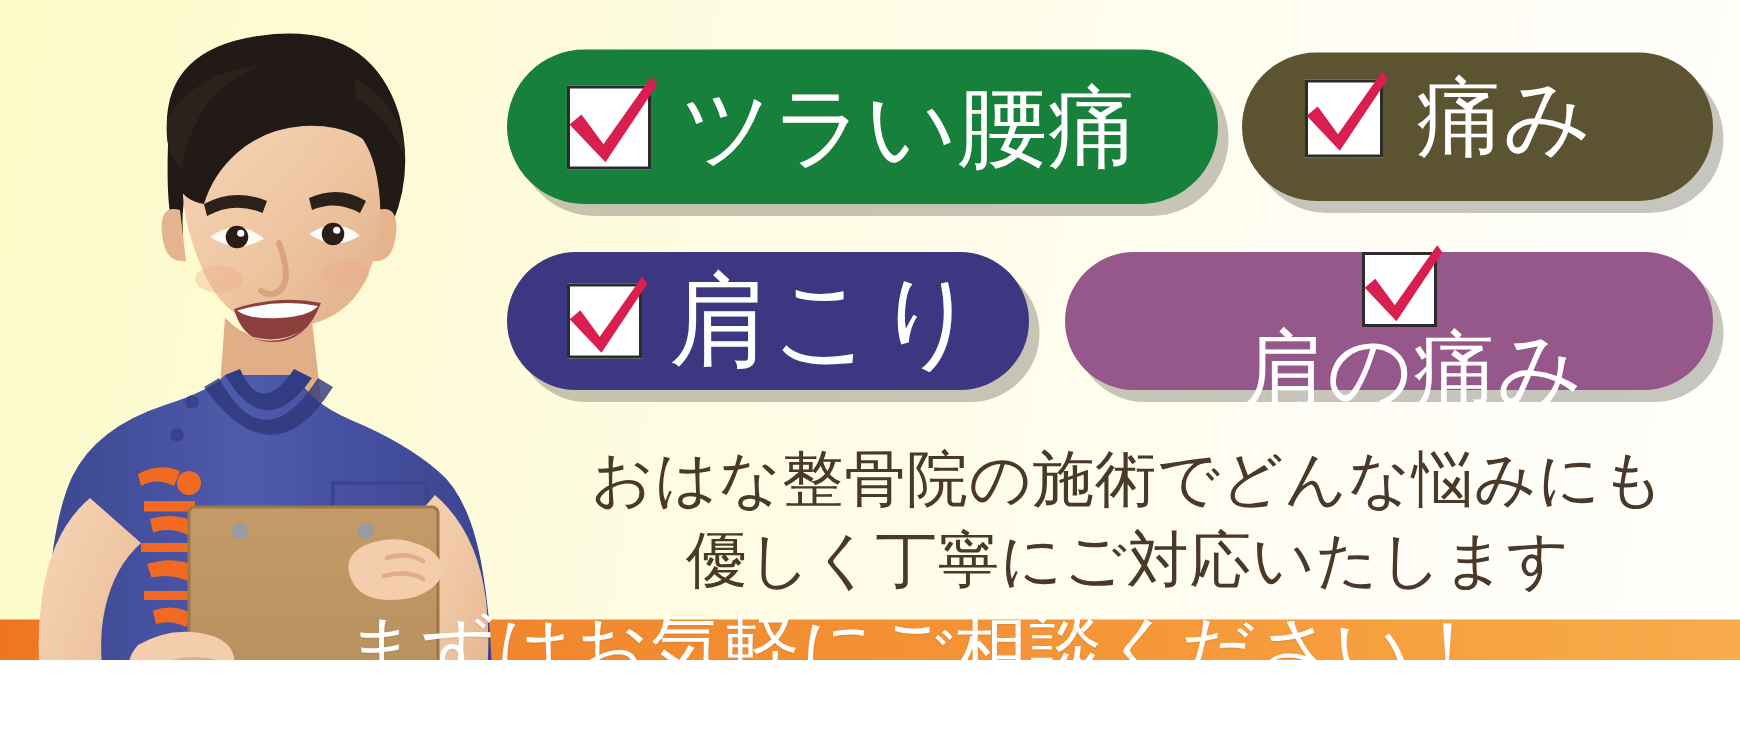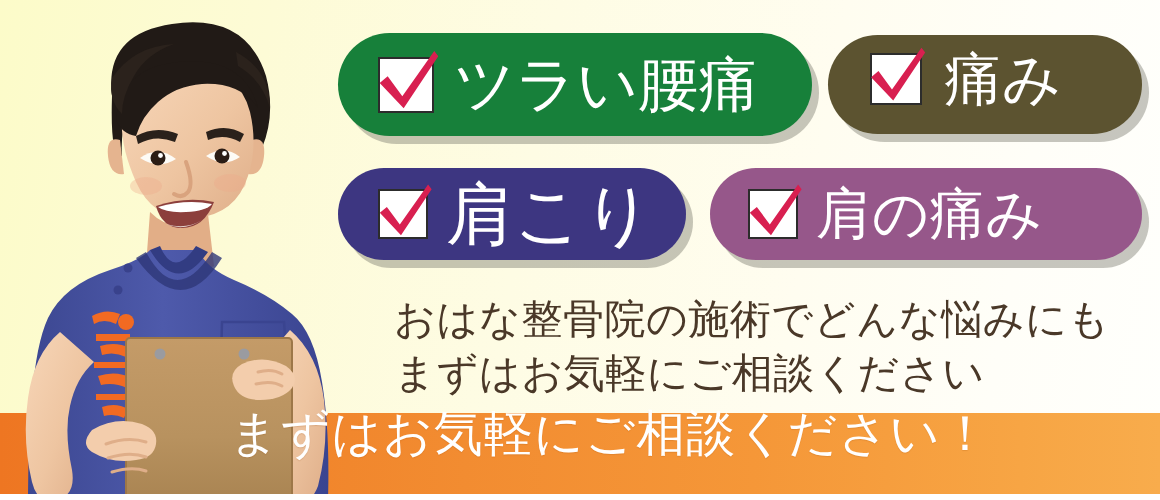--- a/index.html
+++ b/index.html
@@ -4,21 +4,21 @@
 <title>おはな整骨院 バナー</title>
 <style>
   html, body {
     margin: 0;
     padding: 0;
     background: #ffffff;
   }
   .banner {
     position: relative;
     width: 1160px;
-    height: 494px;
+    height: 440px;
     overflow: hidden;
     font-family: "Liberation Sans", "DejaVu Sans", sans-serif;
     background: linear-gradient(100deg, #fcfbc9 0%, #fdfbd6 22%, #fefce4 45%, #fffdf0 68%, #fffef8 85%, #fffffc 100%);
     -webkit-font-smoothing: antialiased;
   }
 
   
   .cta-band {
     position: absolute;
     left: 0;
@@ -89,37 +89,37 @@
 
   #pill-1 { left: 828px; top: 35px; width: 314px; height: 99px; padding: 0 26px 12px 42px; }
   #pill-1 .checkbox { width: 52px; height: 52px; }
   #pill-1 .pill-label { font-size: 58px; margin-left: 22px; }
 
   
   #pill-2 { left: 338px; top: 168px; width: 348px; height: 92px; padding: 0 24px 0 40px; }
   #pill-2 .checkbox { width: 50px; height: 50px; }
   #pill-2 .pill-label { font-size: 68px; margin-left: 18px; }
 
-  #pill-3 { left: 710px; top: 168px; width: 432px; height: 92px; padding: 0 24px 0 38px; }
+  #pill-3 { left: 710px; top: 168px; width: 432px; height: 92px; padding: 0 24px 0 38px; flex-direction: column; }
   #pill-3 .checkbox { width: 50px; height: 50px; }
   #pill-3 .pill-label { font-size: 56px; margin-left: 18px; }
 
   
   .body-copy {
     position: absolute;
     left: 394px;
     top: 292px;
     z-index: 4;
     color: #4a3828;
     font-size: 41px;
     line-height: 1.32;
     letter-spacing: 0.5px;
     white-space: nowrap;
   }
-  .body-copy .line { display: block; }
+  .body-copy .line { display: block; text-align: center; }
 
   
   .photo {
     position: absolute;
     left: 0;
     top: 0;
     width: 380px;
     height: 500px;
     z-index: 5;
     pointer-events: none;
@@ -264,19 +264,19 @@
     <span class="checkbox">
       <svg viewBox="0 0 100 100" aria-hidden="true">
         <path d="M10 54 L22 44 L44 74 L92 6 L98 14 L46 92 Z" fill="#d81f50"></path>
       </svg>
     </span>
     <span class="pill-label">肩の痛み</span>
   </div>
 
   <div class="body-copy">
     <span class="line">おはな整骨院の施術でどんな悩みにも</span>
-    <span class="line">まずはお気軽にご相談ください</span>
+    <span class="line">優しく丁寧にご対応いたします</span>
   </div>
 
   <div class="cta-band"></div>
   <div class="cta-text">まずはお気軽にご相談ください！</div>
 
 </div>
 
 </body></html>

